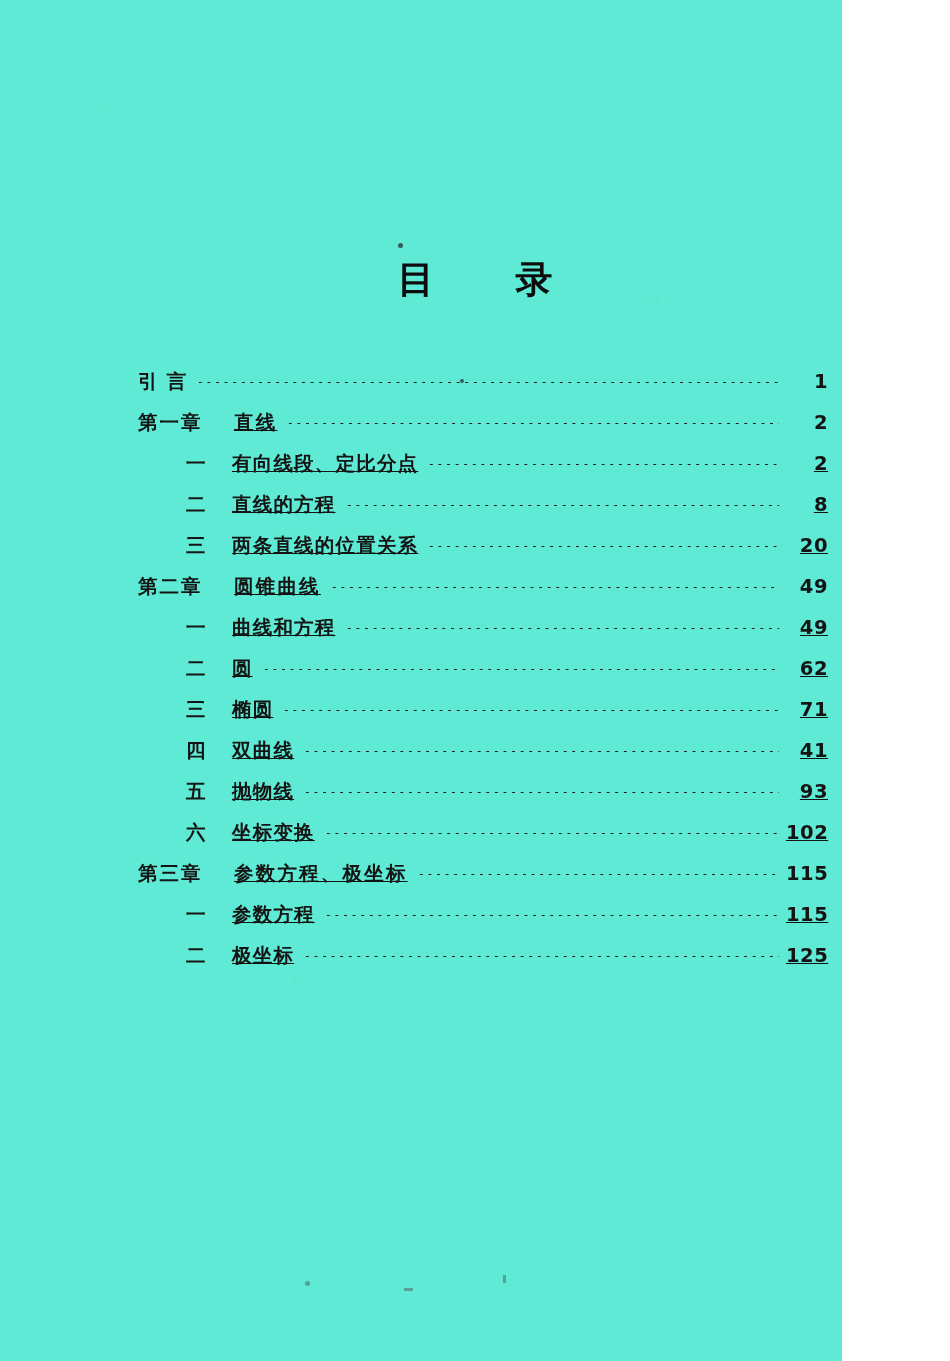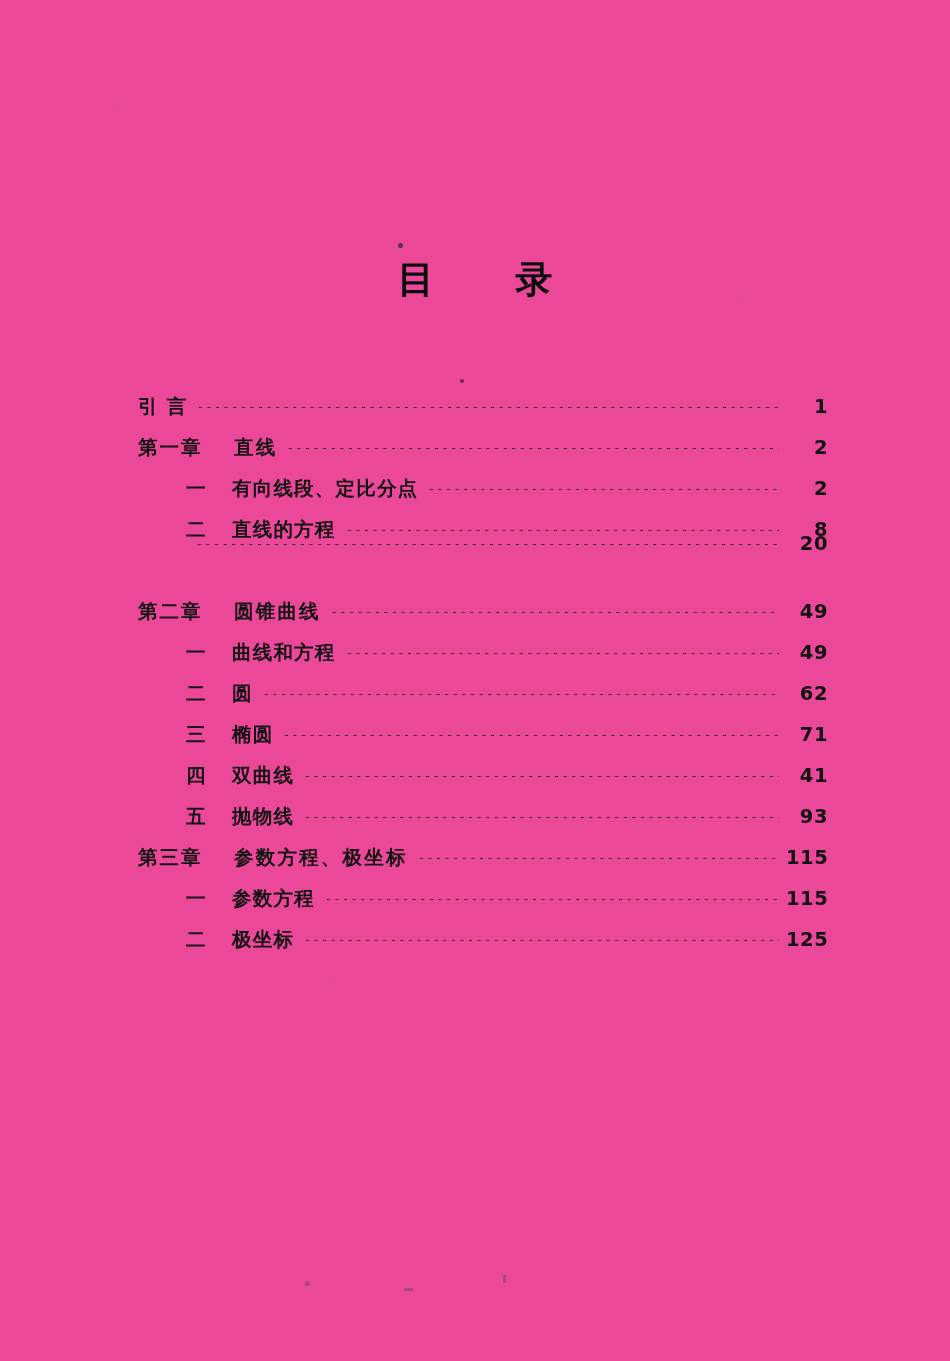--- a/index.html
+++ b/index.html
@@ -11,23 +11,23 @@
     width: 950px;
     height: 1361px;
     position: relative;
     font-family: "DejaVu Sans", "Liberation Sans", sans-serif;
     color: #111111;
     overflow: hidden;
   }
   .page {
     position: absolute;
     left: 0; top: 0;
-    width: 950px;
+    width: 842px;
     height: 1361px;
-    background: #ec4899;
+    background: #5eead4;
   }
   
   .page::before {
     content: "";
     position: absolute;
     inset: 0;
     background:
       radial-gradient(circle at 12% 8%, rgba(0,0,0,0.012) 0 2px, transparent 3px),
       radial-gradient(circle at 78% 22%, rgba(0,0,0,0.010) 0 2px, transparent 3px),
       radial-gradient(circle at 35% 72%, rgba(0,0,0,0.010) 0 2px, transparent 3px);
@@ -68,26 +68,25 @@
     height: 41px;
     font-size: 19.5px;
     color: #141414;
     font-weight: bold;
   }
 
   .lbl {
     white-space: nowrap;
     flex: 0 0 auto;
     letter-spacing: 1.2px;
-    margin-top: 25px;
-  }
-  .row.lvl1 .lbl { letter-spacing: 2.2px; }
+  }
+  .row.lvl1 .lbl { letter-spacing: 2.2px; text-decoration: underline; }
 
   
-  .row.sub { padding-left: 48px; }
+  .row.sub { padding-left: 48px; text-decoration: underline; }
   .row.sub .num {
     display: inline-block;
     min-width: 46px;
     letter-spacing: 1px;
   }
   .row.lvl1 .chap {
     display: inline-block;
     min-width: 96px;
     letter-spacing: 2px;
   }
@@ -144,20 +143,21 @@
         <div class="lbl"><span class="num">一</span><span>有向线段、定比分点</span></div>
         <div class="dots"></div>
         <div class="pg">2</div>
       </div>
       <div class="row sub">
         <div class="lbl"><span class="num">二</span><span>直线的方程</span></div>
         <div class="dots"></div>
         <div class="pg">8</div>
       </div>
       <div class="row sub">
+        <div class="lbl"><span class="num">三</span><span>两条直线的位置关系</span></div>
         <div class="dots"></div>
         <div class="pg">20</div>
       </div>
       <div class="row lvl1">
         <div class="lbl"><span class="chap">第二章</span><span>圆锥曲线</span></div>
         <div class="dots"></div>
         <div class="pg">49</div>
       </div>
       <div class="row sub">
         <div class="lbl"><span class="num">一</span><span>曲线和方程</span></div>
@@ -176,20 +176,25 @@
       </div>
       <div class="row sub">
         <div class="lbl"><span class="num">四</span><span>双曲线</span></div>
         <div class="dots"></div>
         <div class="pg">41</div>
       </div>
       <div class="row sub">
         <div class="lbl"><span class="num">五</span><span>抛物线</span></div>
         <div class="dots"></div>
         <div class="pg">93</div>
+      </div>
+      <div class="row sub">
+        <div class="lbl"><span class="num">六</span><span>坐标变换</span></div>
+        <div class="dots"></div>
+        <div class="pg">102</div>
       </div>
       <div class="row lvl1">
         <div class="lbl"><span class="chap">第三章</span><span>参数方程、极坐标</span></div>
         <div class="dots"></div>
         <div class="pg">115</div>
       </div>
       <div class="row sub">
         <div class="lbl"><span class="num">一</span><span>参数方程</span></div>
         <div class="dots"></div>
         <div class="pg">115</div>

